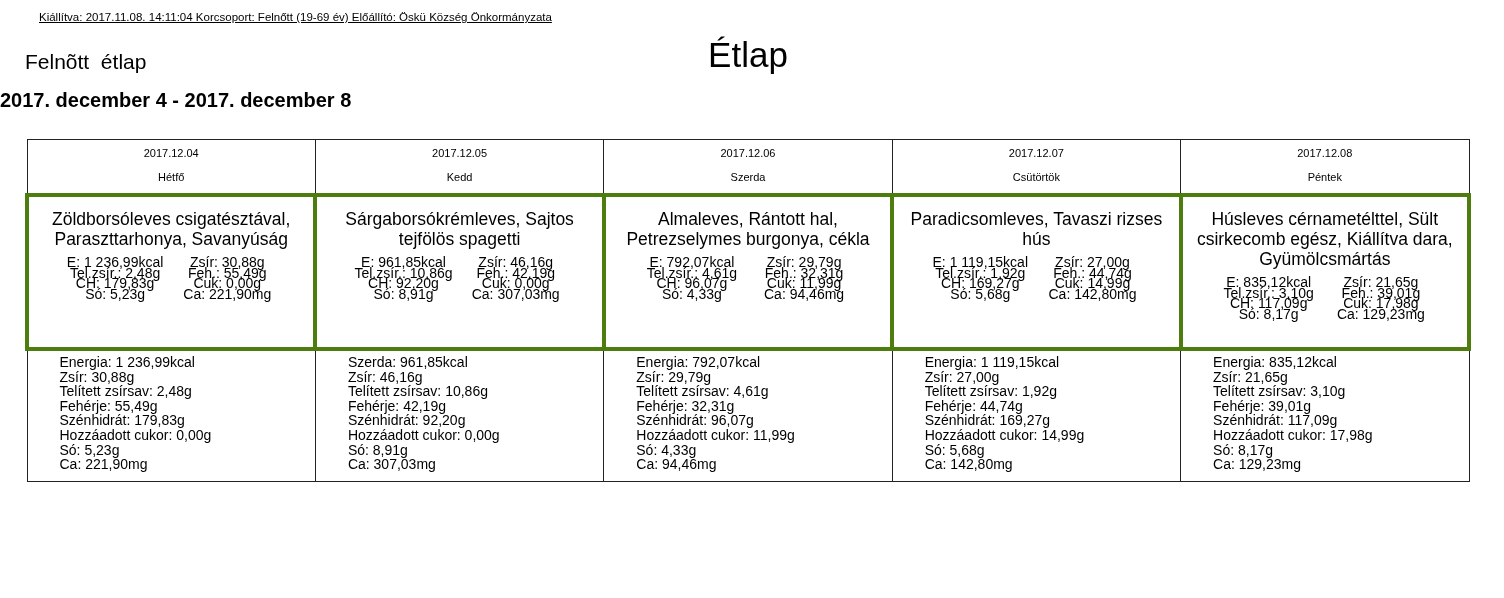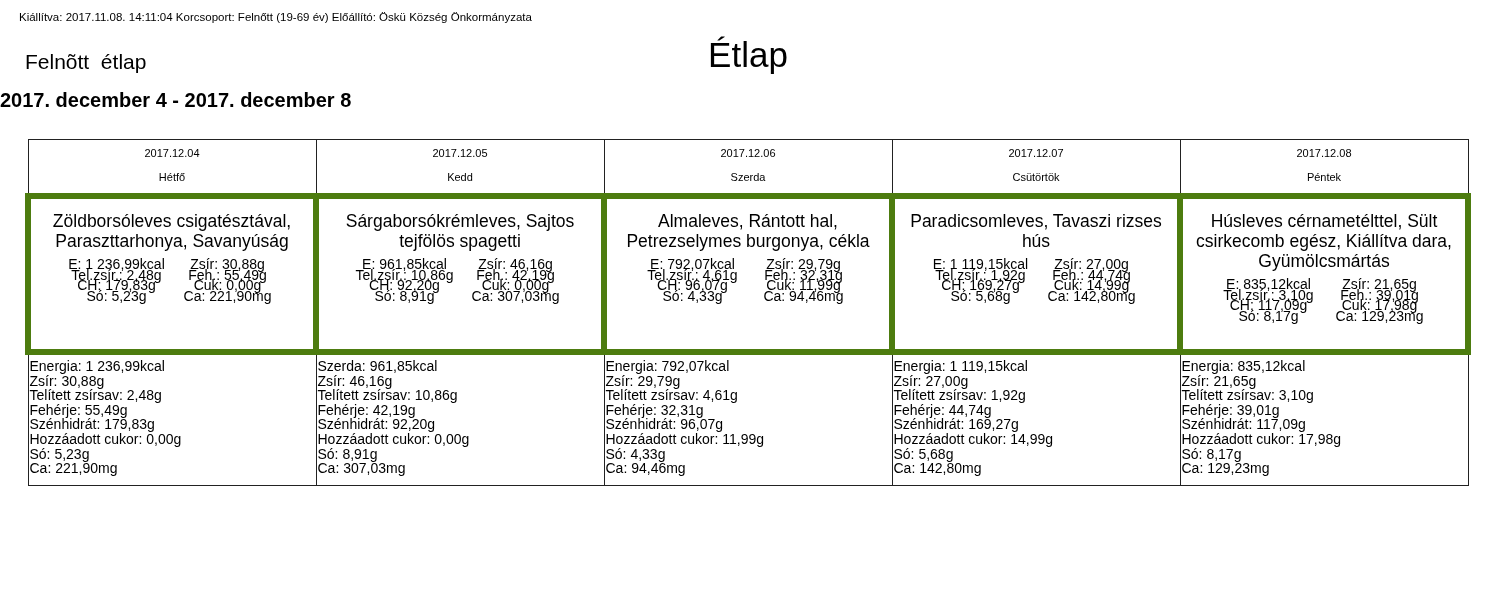--- a/index.html
+++ b/index.html
@@ -1,22 +1,22 @@
 <!DOCTYPE html>
 <html><head>
 <meta charset="utf-8">
 <style>
   html, body { margin: 0; padding: 0; background: #ffffff; }
   body {
     width: 1504px; height: 598px; position: relative; overflow: hidden;
     font-family: "Liberation Sans", "DejaVu Sans", sans-serif; color: #000;
   }
   .meta-line {
-    position: absolute; left: 19px; top: 11px;
-    font-size: 11.5px; white-space: nowrap;
+    position: absolute; left: 39px; top: 11px;
+    font-size: 11.5px; white-space: nowrap; text-decoration: underline;
   }
   .doc-subtitle {
     position: absolute; left: 25px; top: 38px;
     font-size: 21px; white-space: pre; margin-top: 12px;
   }
   .doc-title {
     position: absolute; left: 0; width: 1496px; top: 35px;
     text-align: center; font-size: 35px;
   }
   .doc-range {
@@ -28,33 +28,33 @@
     width: 1446px; border-collapse: collapse; table-layout: fixed;
   }
   .menu-table td { padding: 0; vertical-align: top; }
   .hdr td {
     border: 1px solid #222; height: 53px; text-align: center;
     font-size: 11px;
   }
   .hdr .date { margin-top: 5px; line-height: 16px; }
   .hdr .day { margin-top: 8px; line-height: 16px; }
   .meal td {
-    border: 6px solid #4d7c0f; height: 150px; text-align: center;
+    border: 4px solid #4d7c0f; height: 150px; text-align: center;
   }
   .meal .dish {
     font-size: 17.5px; line-height: 20px; margin: 12px 8px 0 8px;
   }
   .mini {
     display: flex; justify-content: space-between;
     margin: 8px 30px 0 30px; font-size: 14px; line-height: 10.5px;
   }
   .mini .col { width: 50%; text-align: center; }
   .nut td {
     border: 1px solid #222; height: 130px; text-align: left;
-    font-size: 14px; line-height: 14.6px;
+    font-size: 14px; line-height: 14.6px; padding-left: 31px;
   }
   .nut .lines { padding: 4px 0 0 1px; }
 </style>
 </head>
 <body>
 
 <div class="meta-line">Kiállítva: 2017.11.08. 14:11:04 Korcsoport: Felnőtt (19-69 év) Előállító: Öskü Község Önkormányzata</div>
 <div class="doc-subtitle">Felnõtt  étlap</div>
 <div class="doc-title">Étlap</div>
 <div class="doc-range">2017. december 4 - 2017. december 8</div>

